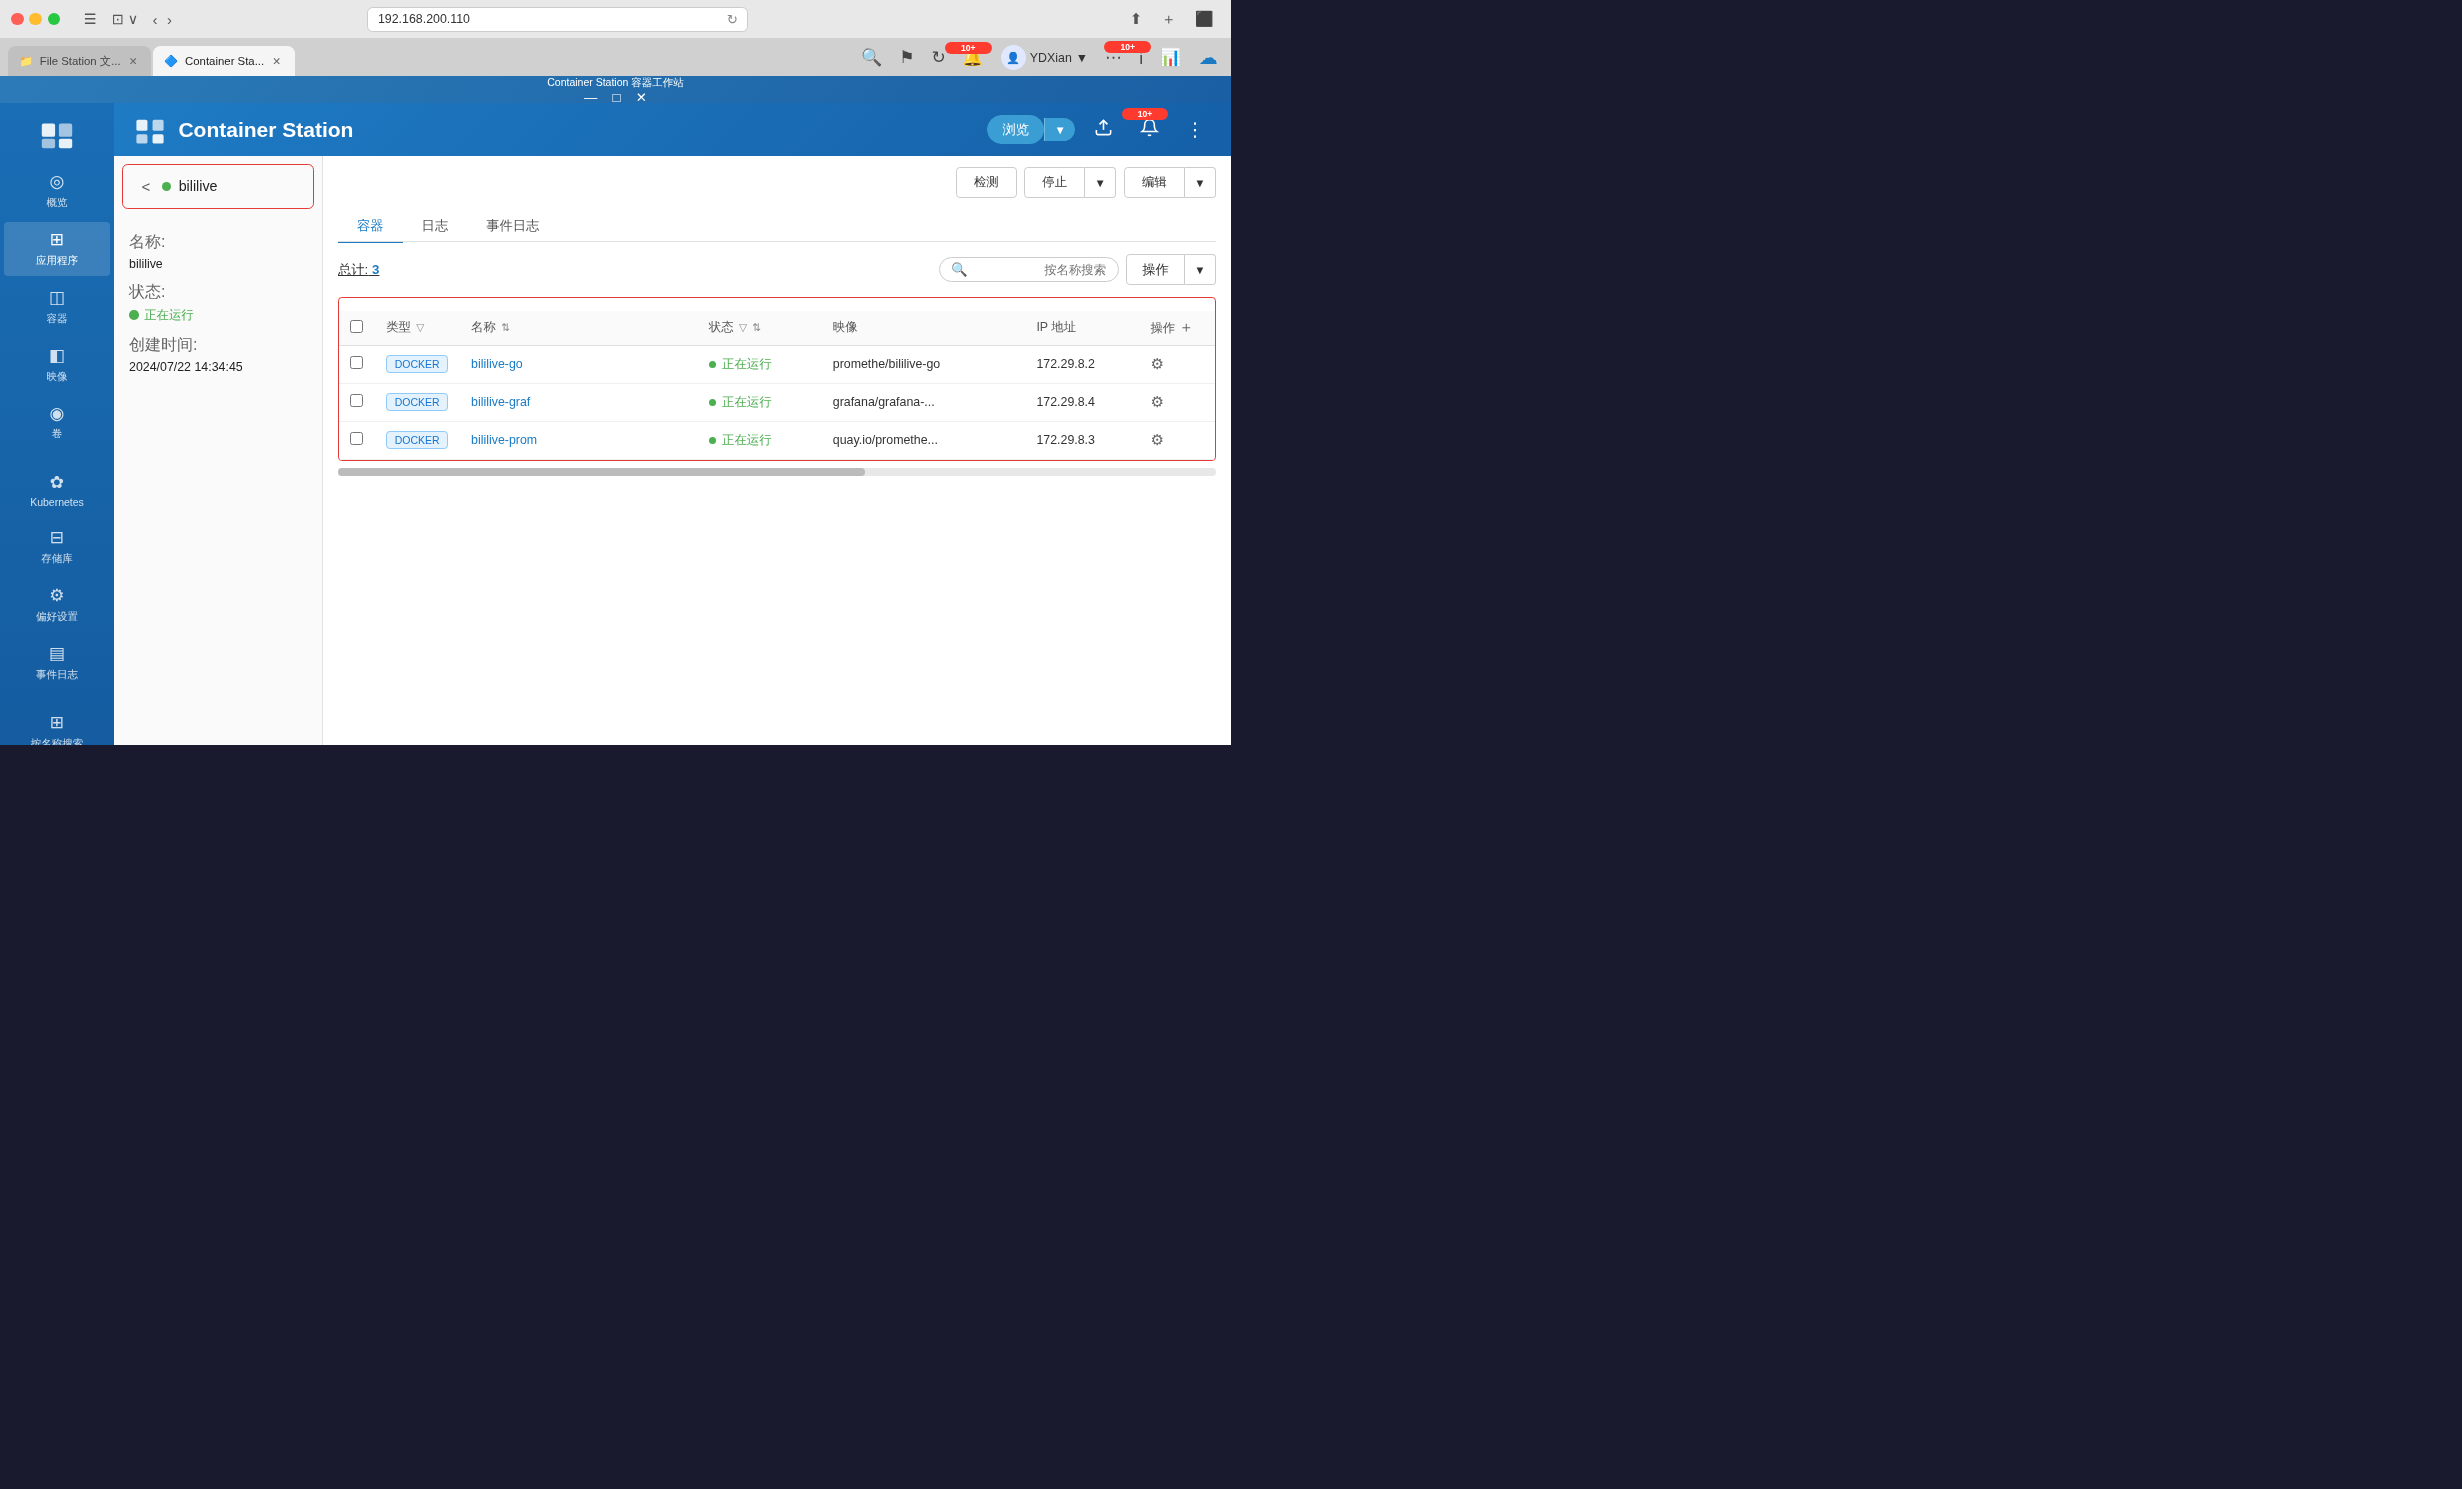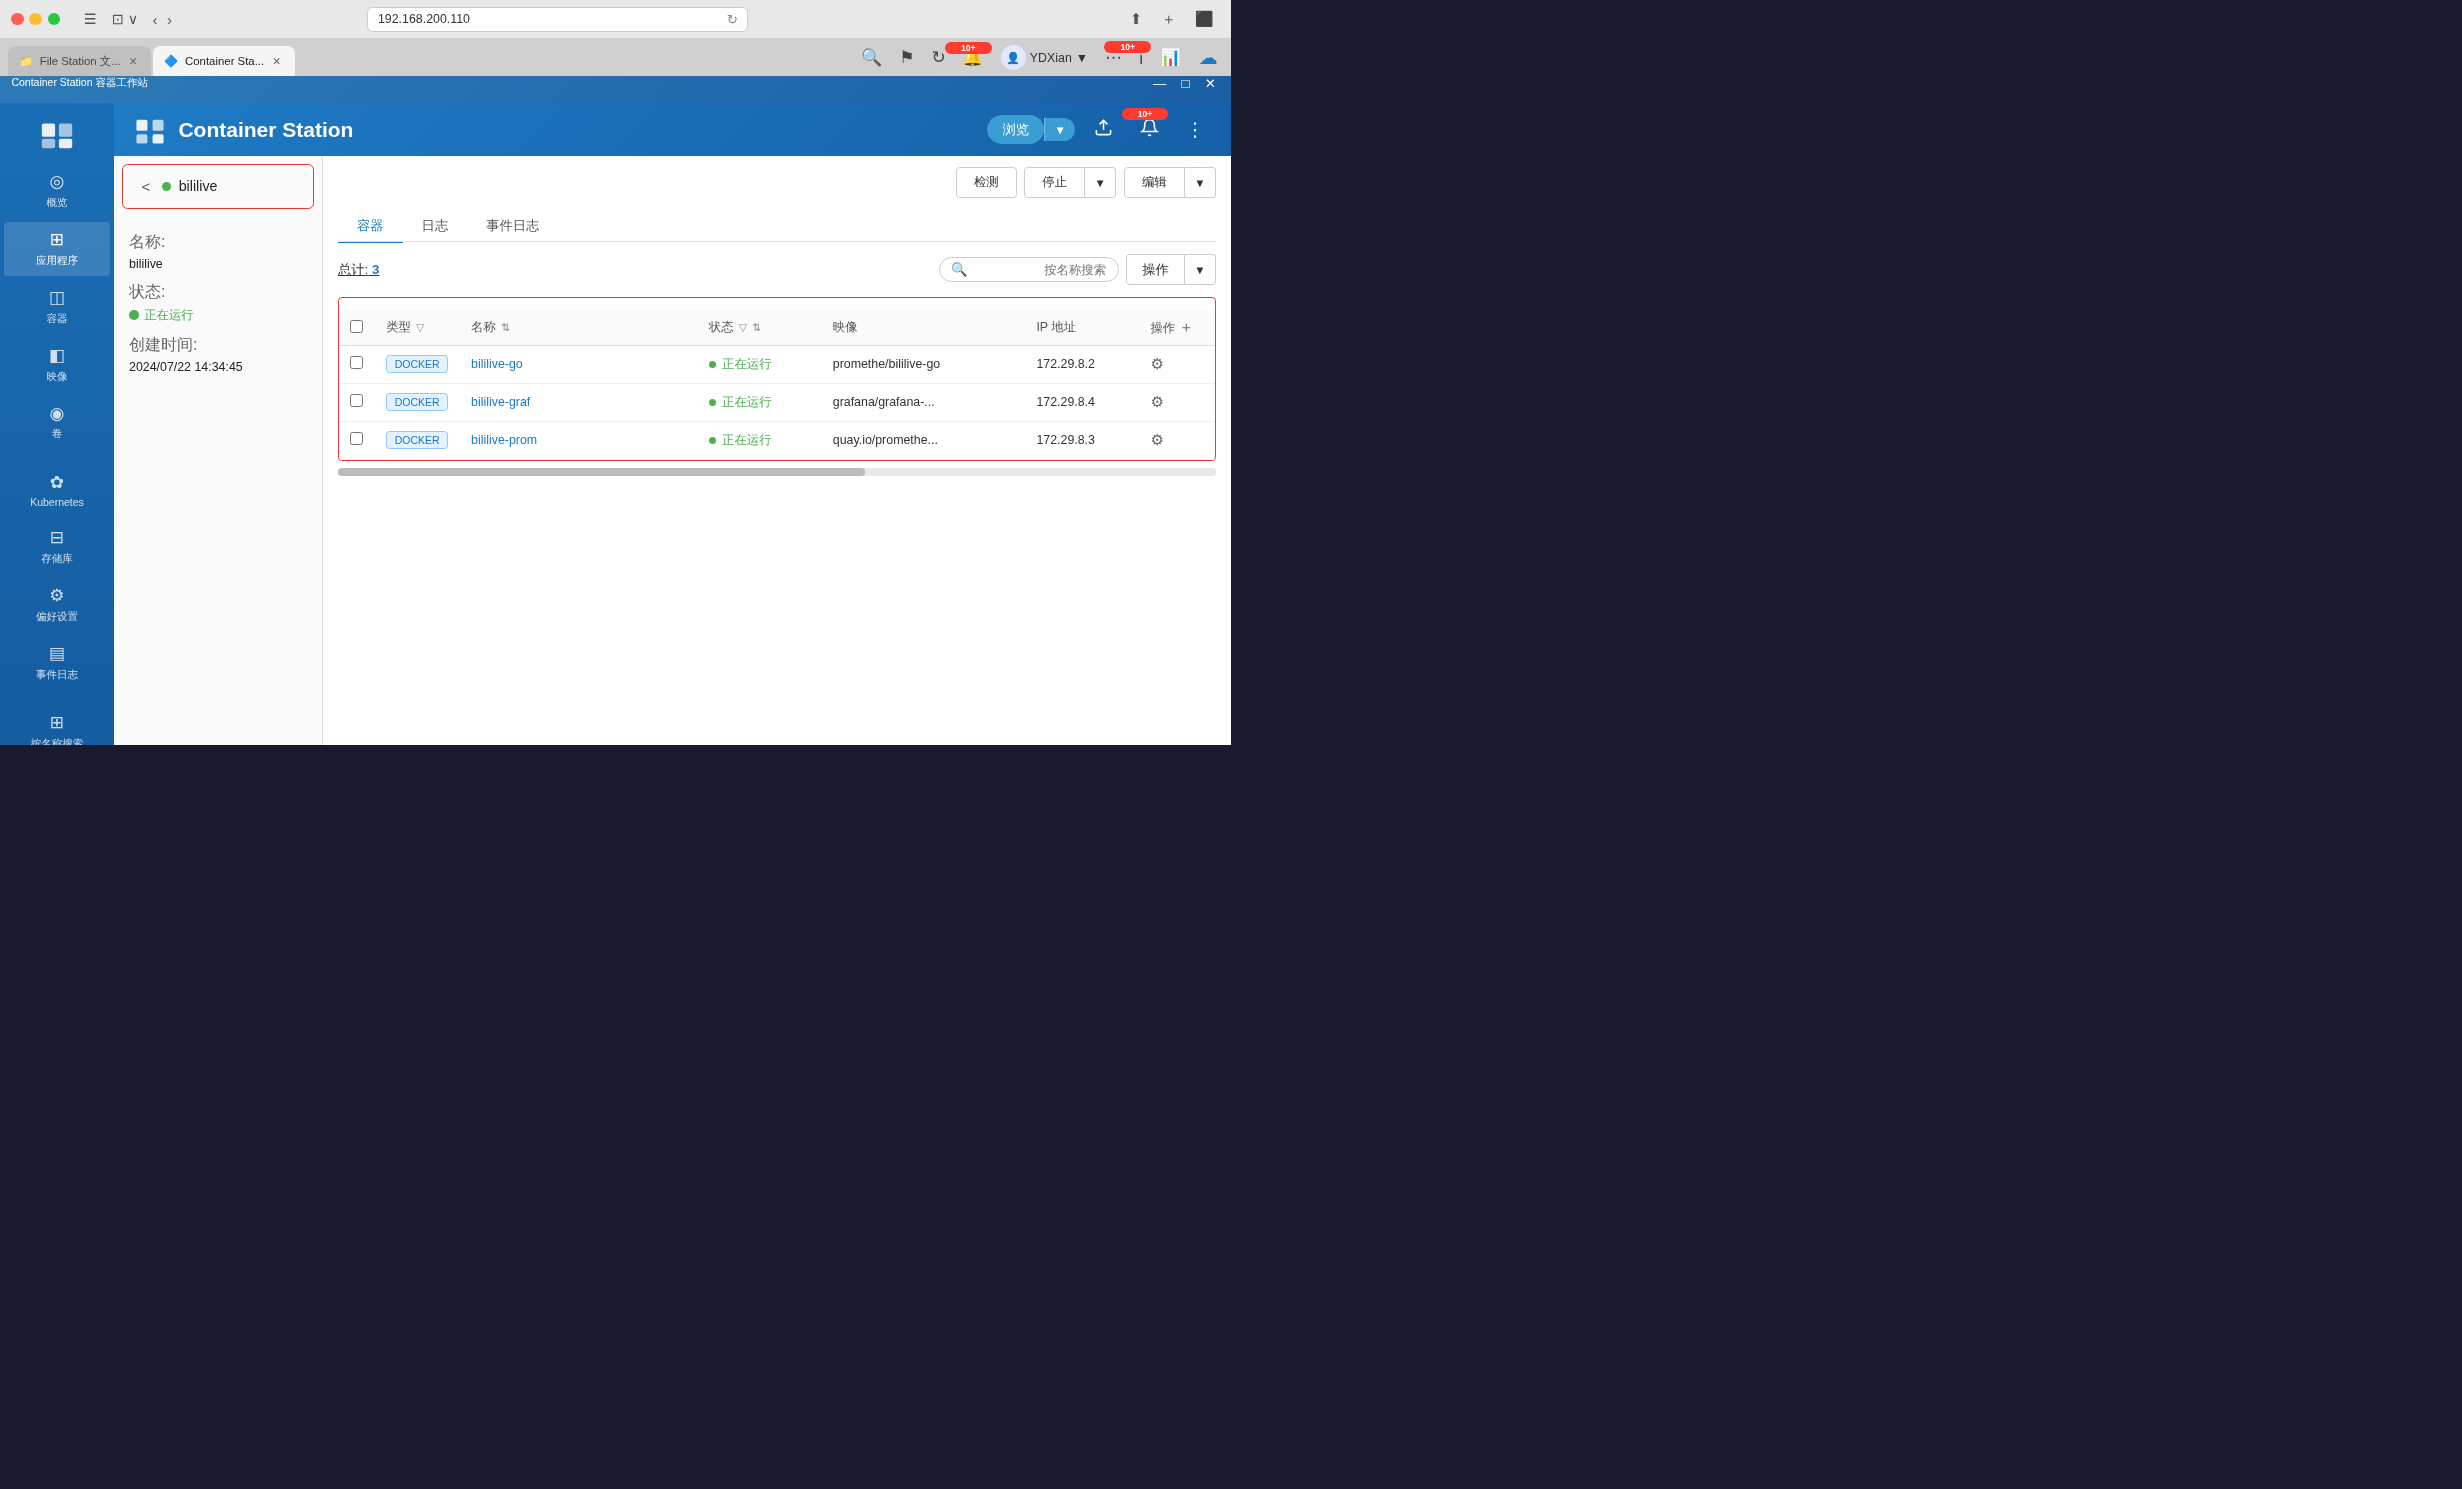--- a/index.html
+++ b/index.html
@@ -203,24 +203,25 @@
       font-size: 17px;
       color: #444;
       padding: 1.9px 5.7px;
     }
 
     
     .window-bar {
       height: 27px;
       background: linear-gradient(135deg, #2c7bb8, #1a5fa3);
       display: flex;
-      align-items: flex-start;
+      align-items: center;
       padding: 0 11.4px;
       color: white;
       font-size: 10.5px;
+      flex-direction: column;
     }
     .window-title {
       flex: 1;
     }
     .window-controls {
       display: flex;
       gap: 7.6px;
     }
     .win-ctrl {
       background: none;

